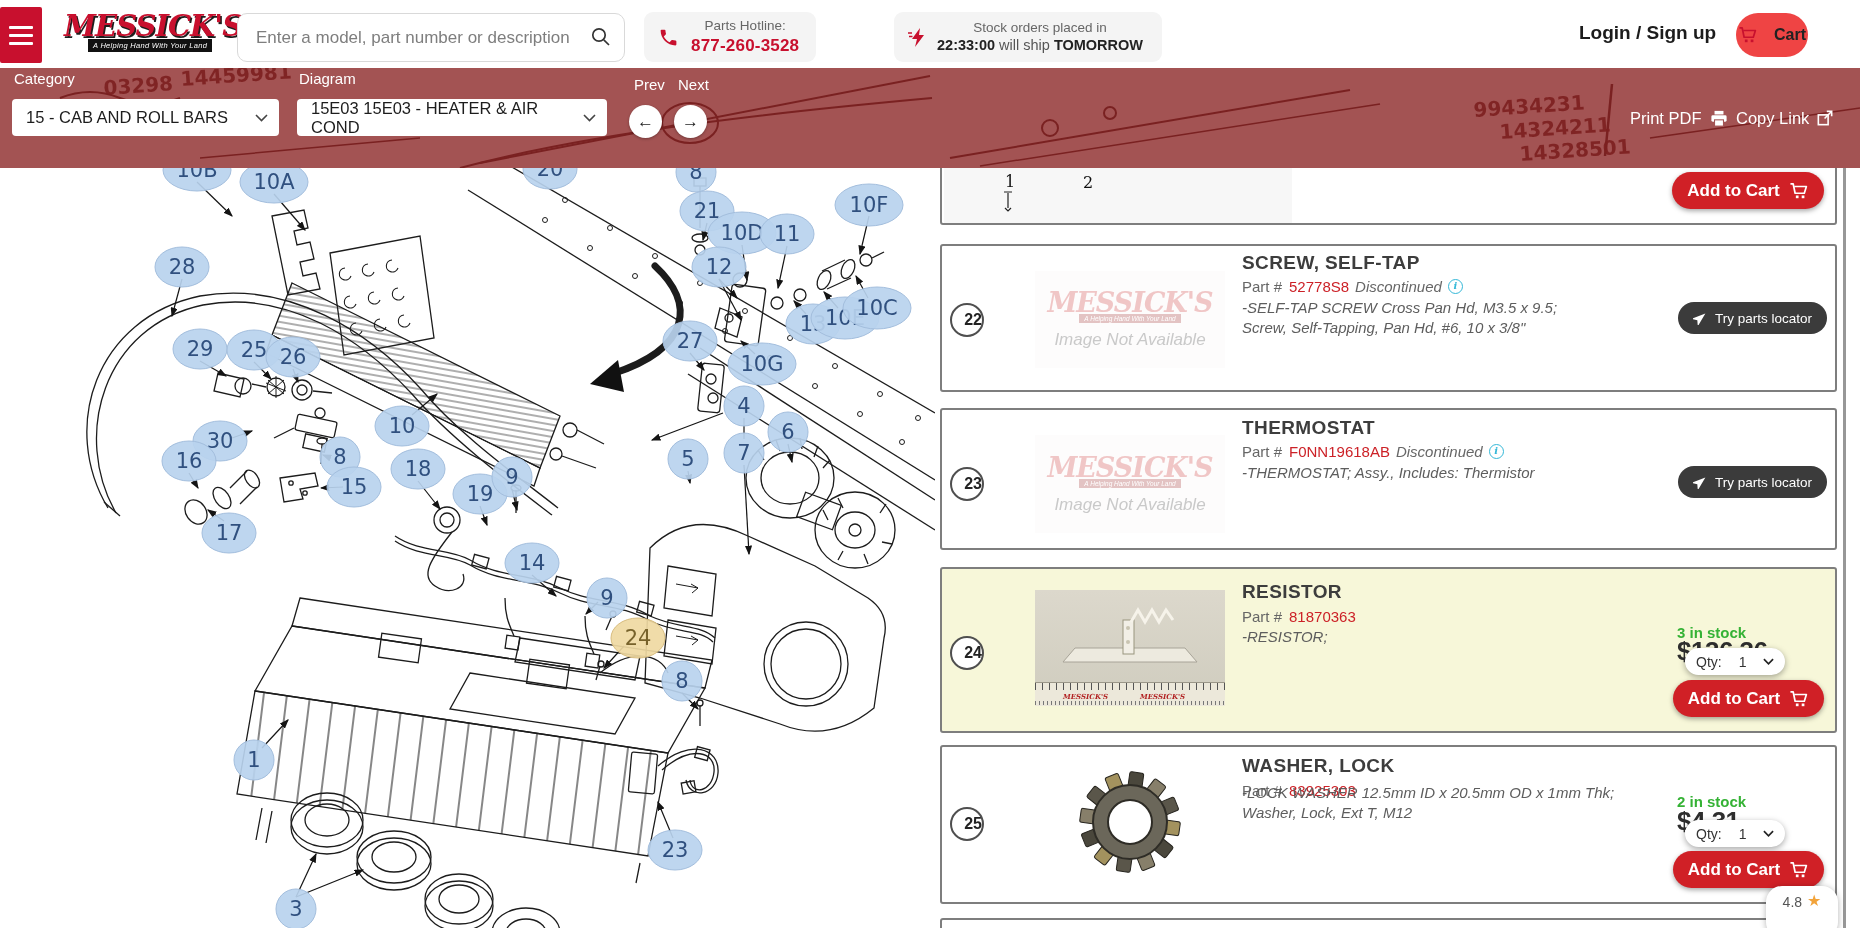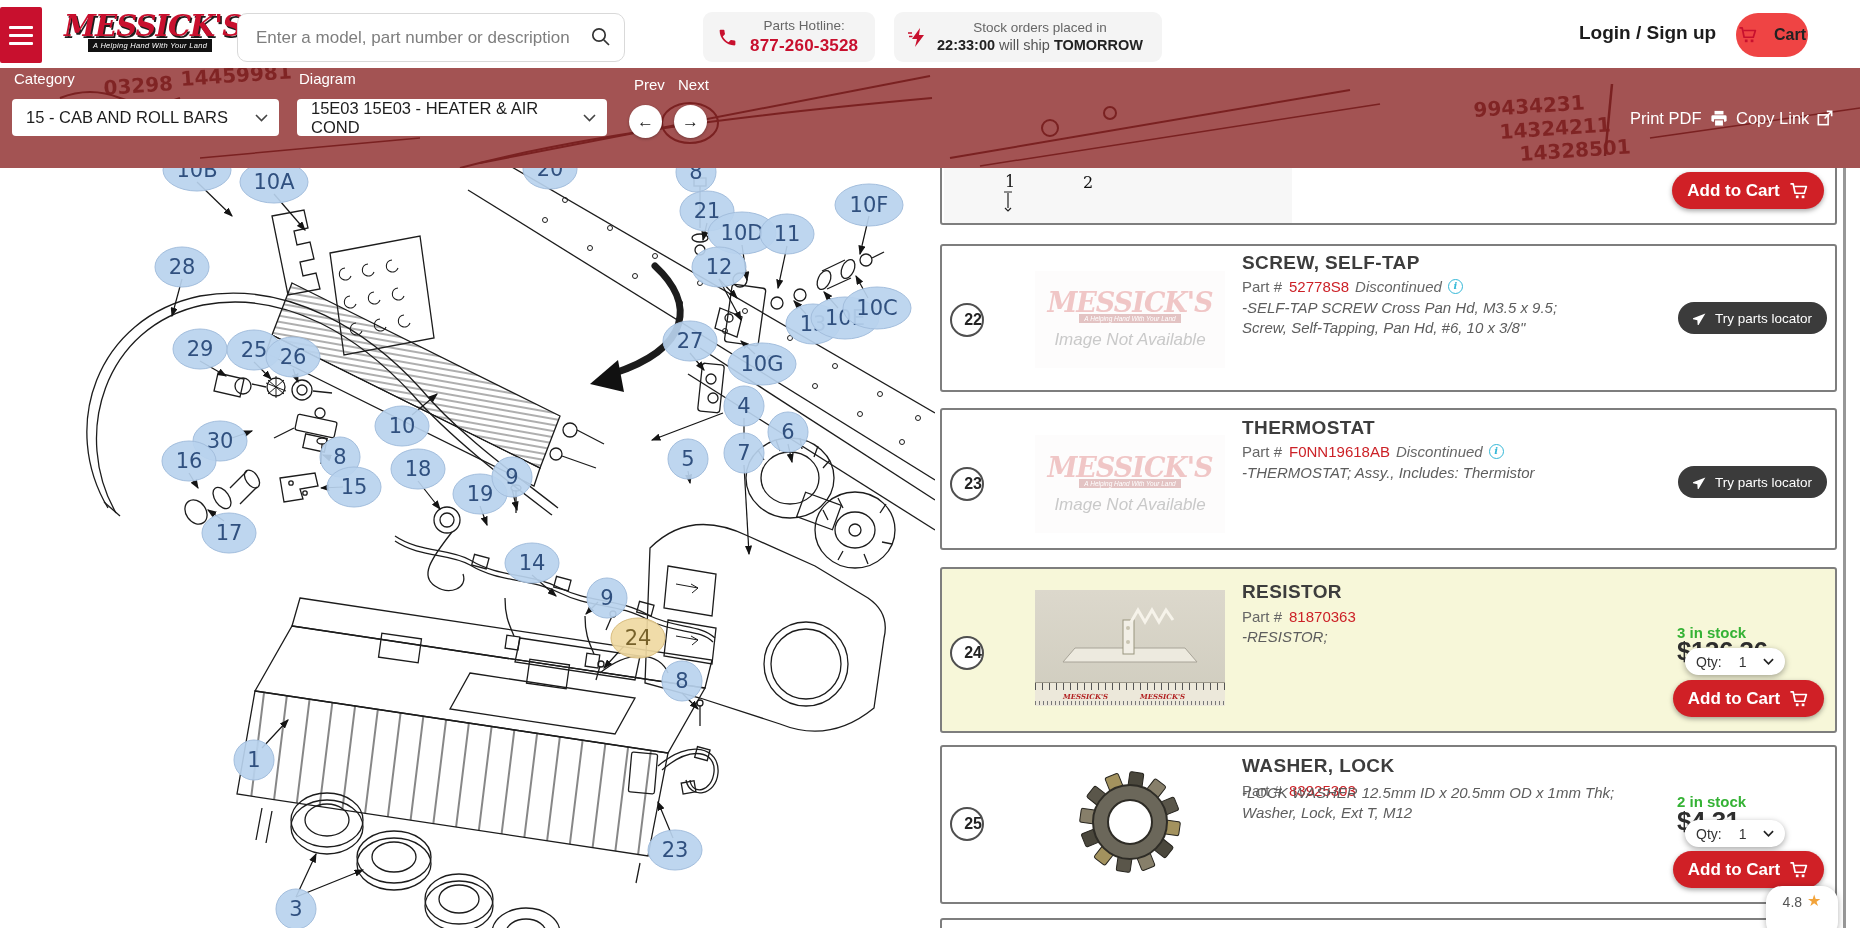--- a/index.html
+++ b/index.html
@@ -17,21 +17,21 @@
                     color:#c8102e; letter-spacing:-1px; text-shadow:1.5px 1.5px 0 #1d1d1d; line-height:1; }
   #logo .tagline { margin:-2px 0 0 24px; background:#111; color:#fff; font-style:italic; font-size:7.5px;
                    padding:2px 5px; width:fit-content; letter-spacing:.3px; white-space:nowrap; }
   #search-box { position:absolute; left:237px; top:13px; width:388px; height:49px; }
   #search-box input { width:100%; height:100%; border:1.5px solid #d9d9d9; border-radius:10px; padding:0 46px 0 18px;
                       font-size:17px; color:#333; font-family:"Liberation Sans",sans-serif; outline:none; }
   #search-box input::placeholder { color:#7e7e7e; }
   #search-icon { position:absolute; right:13px; top:13px; }
   .infobox { position:absolute; top:12px; height:50px; background:#f4f4f4; border-radius:9px; display:flex;
              align-items:center; padding:0 14px; gap:9px; }
-  #hotline-box { left:703px; width:172px;gap:12px; }
+  #hotline-box { left:644px; width:172px;gap:12px; }
   #stock-box { left:894px; width:268px; }
   .infocol { display:flex; flex-direction:column; align-items:center; line-height:1.25; }
   .infolabel { font-size:13.5px; color:#666; }
   #hotline-number { font-size:17px; font-weight:bold; color:#c8102e; letter-spacing:.2px; }
   .stockline2 { font-size:14.5px; color:#555; }
   .stockline2 b { color:#222; }
   #login-link { position:absolute; left:1579px; top:22px; font-size:19px; font-weight:600; color:#1c1c1c; cursor:pointer; }
   #cart-btn { position:absolute; left:1736px; top:13px; width:72px; height:44px; background:#ef4444; border-radius:22px;
               display:flex; align-items:center; justify-content:center; gap:16px; cursor:pointer; }
   #cart-btn span { font-size:16px; font-weight:600; color:#222; }

